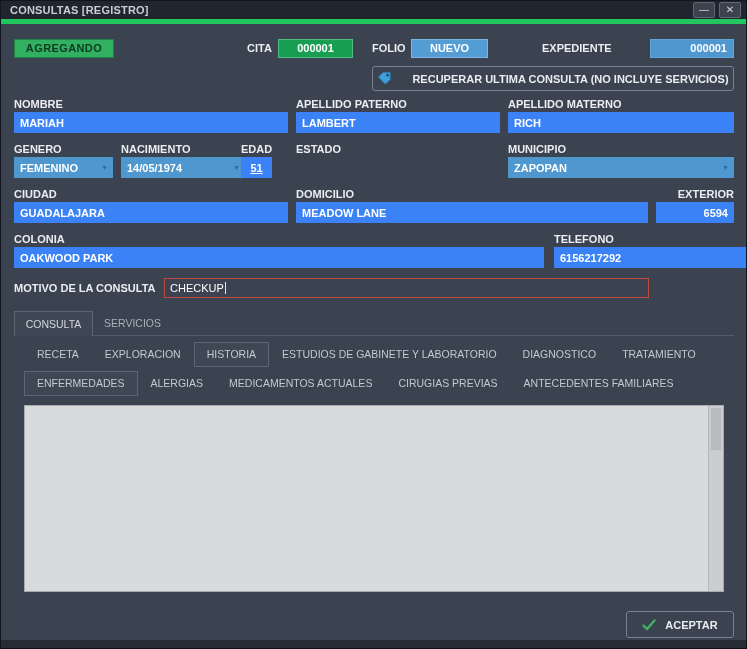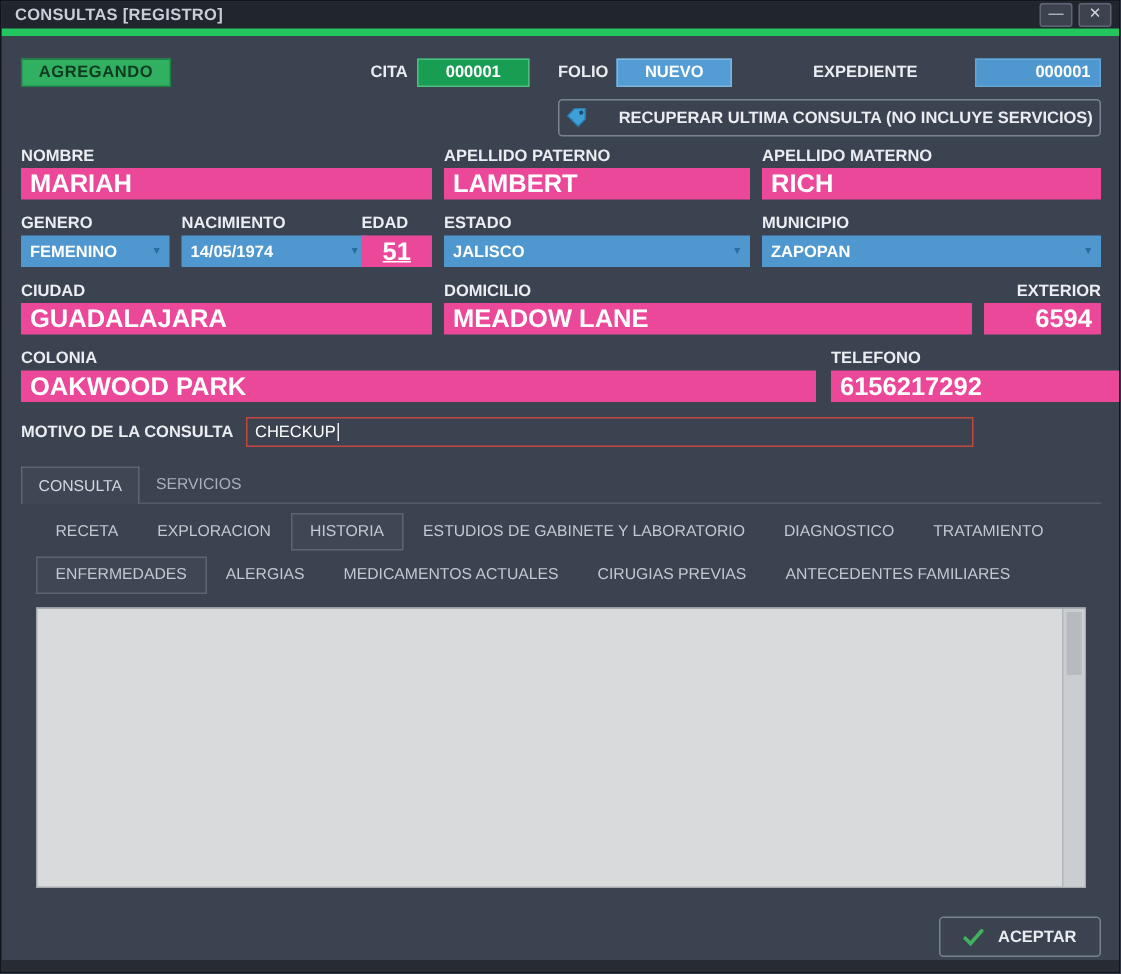--- a/index.html
+++ b/index.html
@@ -27,22 +27,22 @@
   .cita-box { left:277px; width:75px; background:#189e53; border:1px solid #4fbd7f; }
   .folio-box { left:410px; width:77px; background:#539dd4; border:1px solid #7cb6e0; }
   .expediente-box { left:649px; width:84px; background:#4e97cf; border:1px solid #63a6d8;
     text-align:right; padding-right:6px; }
   .recover-btn { position:absolute; left:371px; top:65px; width:362px; height:25px;
     background:#3b4250; border:1px solid #7b8390; border-radius:3px;
     display:flex; align-items:center; justify-content:center; gap:20px;
     color:#e9ecf0; font-size:11px; font-weight:bold; cursor:pointer; }
   
   .lbl { position:absolute; font-size:11px; font-weight:bold; color:#eaedf1; white-space:nowrap; }
-  .input { position:absolute; height:21px; background:#ec4899; border:none;
-    color:#fff; font-weight:bold; font-size:17px; font-family:inherit;
+  .input { position:absolute; height:21px; background:#3b82f6; border:none;
+    color:#fff; font-weight:bold; font-size:11px; font-family:inherit;
     padding:0 6px; outline:none; }
   .t-center { text-align:center; }
   .t-right { text-align:right; }
   .dropdown { position:absolute; height:21px; background:#4e97cf;
     display:flex; align-items:center; cursor:pointer; }
   .dropdown .val { flex:1; padding-left:6px; color:#fff; font-weight:bold; font-size:11px; }
   .dropdown .chev { width:17px; text-align:center; color:#2a6da1; font-size:7px; }
   .motivo-input { position:absolute; left:163px; top:277px; width:485px; height:20px;
     background:#3b4250; border:1px solid #c2473e; color:#fff; font-size:11px;
     display:flex; align-items:center; padding:0 5px; cursor:text; }
@@ -115,25 +115,21 @@
   <div class="lbl" style="left:507px; top:142px;">MUNICIPIO</div>
 
   <div class="dropdown" style="left:13px; top:156px; width:99px;">
     <span class="val">FEMENINO</span>
     <span class="chev">▼</span>
   </div>
   <div class="dropdown" style="left:120px; top:156px; width:124px;">
     <span class="val">14/05/1974</span>
     <span class="chev">▼</span>
   </div>
-  <input class="input t-center" style="left: 240px; top: 156px; width: 47px; text-decoration: underline;" value="51">
-  <div class="dropdown" style="left:295px; top:156px; width:204px;">
-    <span class="val">JALISCO</span>
-    <span class="chev">▼</span>
-  </div>
+  <input class="input t-center" style="left: 240px; top: 156px; width: 31px; text-decoration: underline;" value="51">
   <div class="dropdown" style="left:507px; top:156px; width:226px;">
     <span class="val">ZAPOPAN</span>
     <span class="chev">▼</span>
   </div>
 
   <div class="lbl" style="left:13px; top:187px;">CIUDAD</div>
   <div class="lbl" style="left:295px; top:187px;">DOMICILIO</div>
   <div class="lbl t-right" style="left:633px; top:187px; width:100px;">EXTERIOR</div>
   <input class="input" style="left: 13px; top: 201px; width: 274px;" value="GUADALAJARA">
   <input class="input" style="left: 295px; top: 201px; width: 352px;" value="MEADOW LANE">

